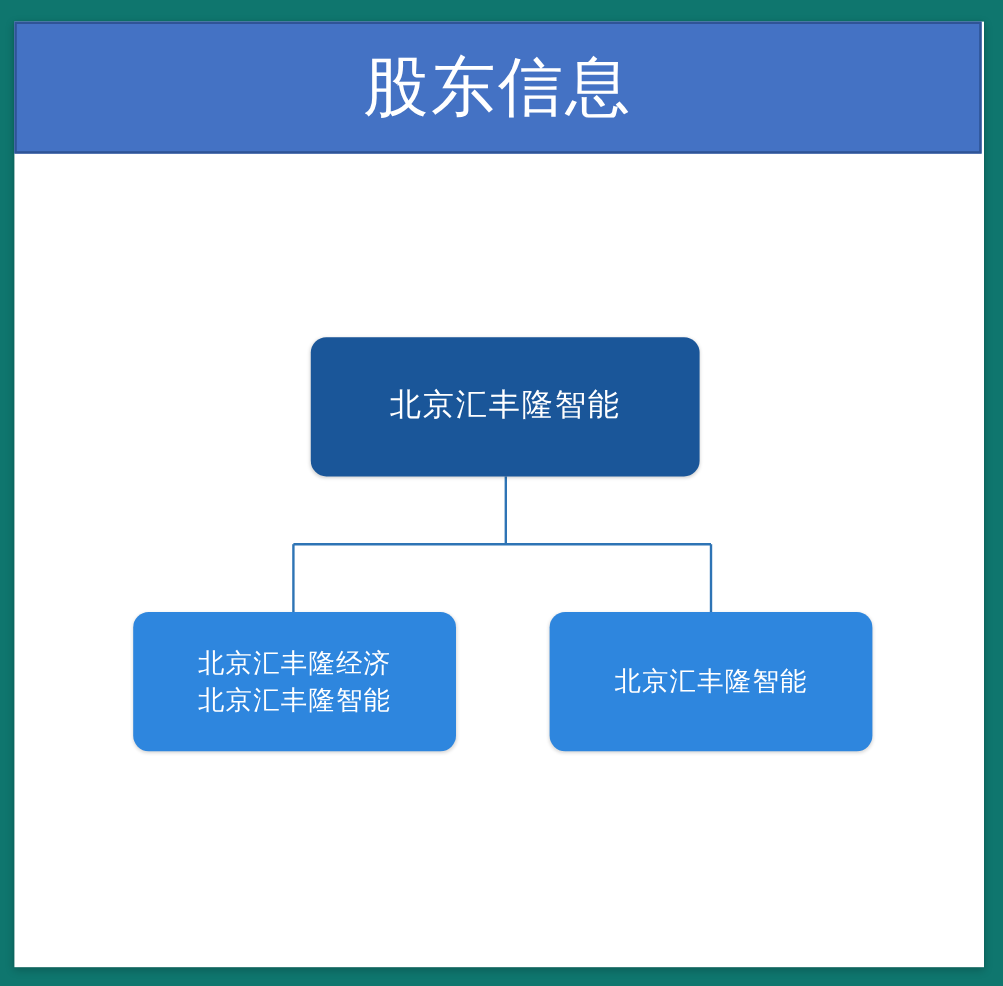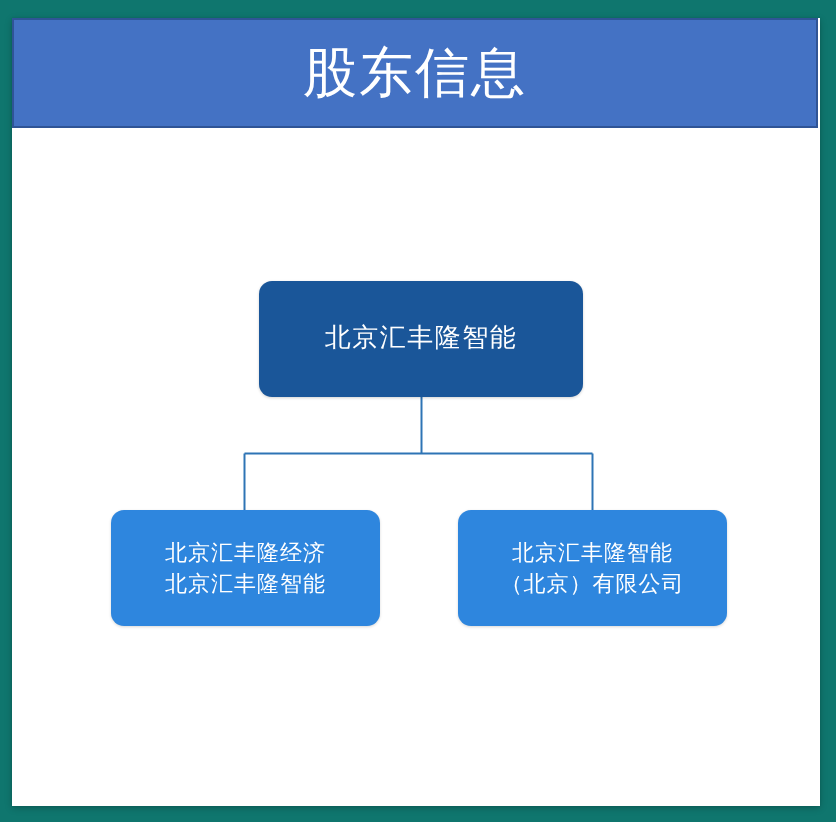--- a/index.html
+++ b/index.html
@@ -146,18 +146,17 @@
         <span class="node-line">北京汇丰隆智能</span>
       </div>
 
       <div class="node node-child node-child-left">
         <span class="node-line">北京汇丰隆经济</span>
         <span class="node-line">北京汇丰隆智能</span>
       </div>
 
       <div class="node node-child node-child-right">
         <span class="node-line">北京汇丰隆智能</span>
-        <span class="node-line">（北京）有限公司</span>
       </div>
 
     </div>
   </div>
 </div>
 
 </body></html>

